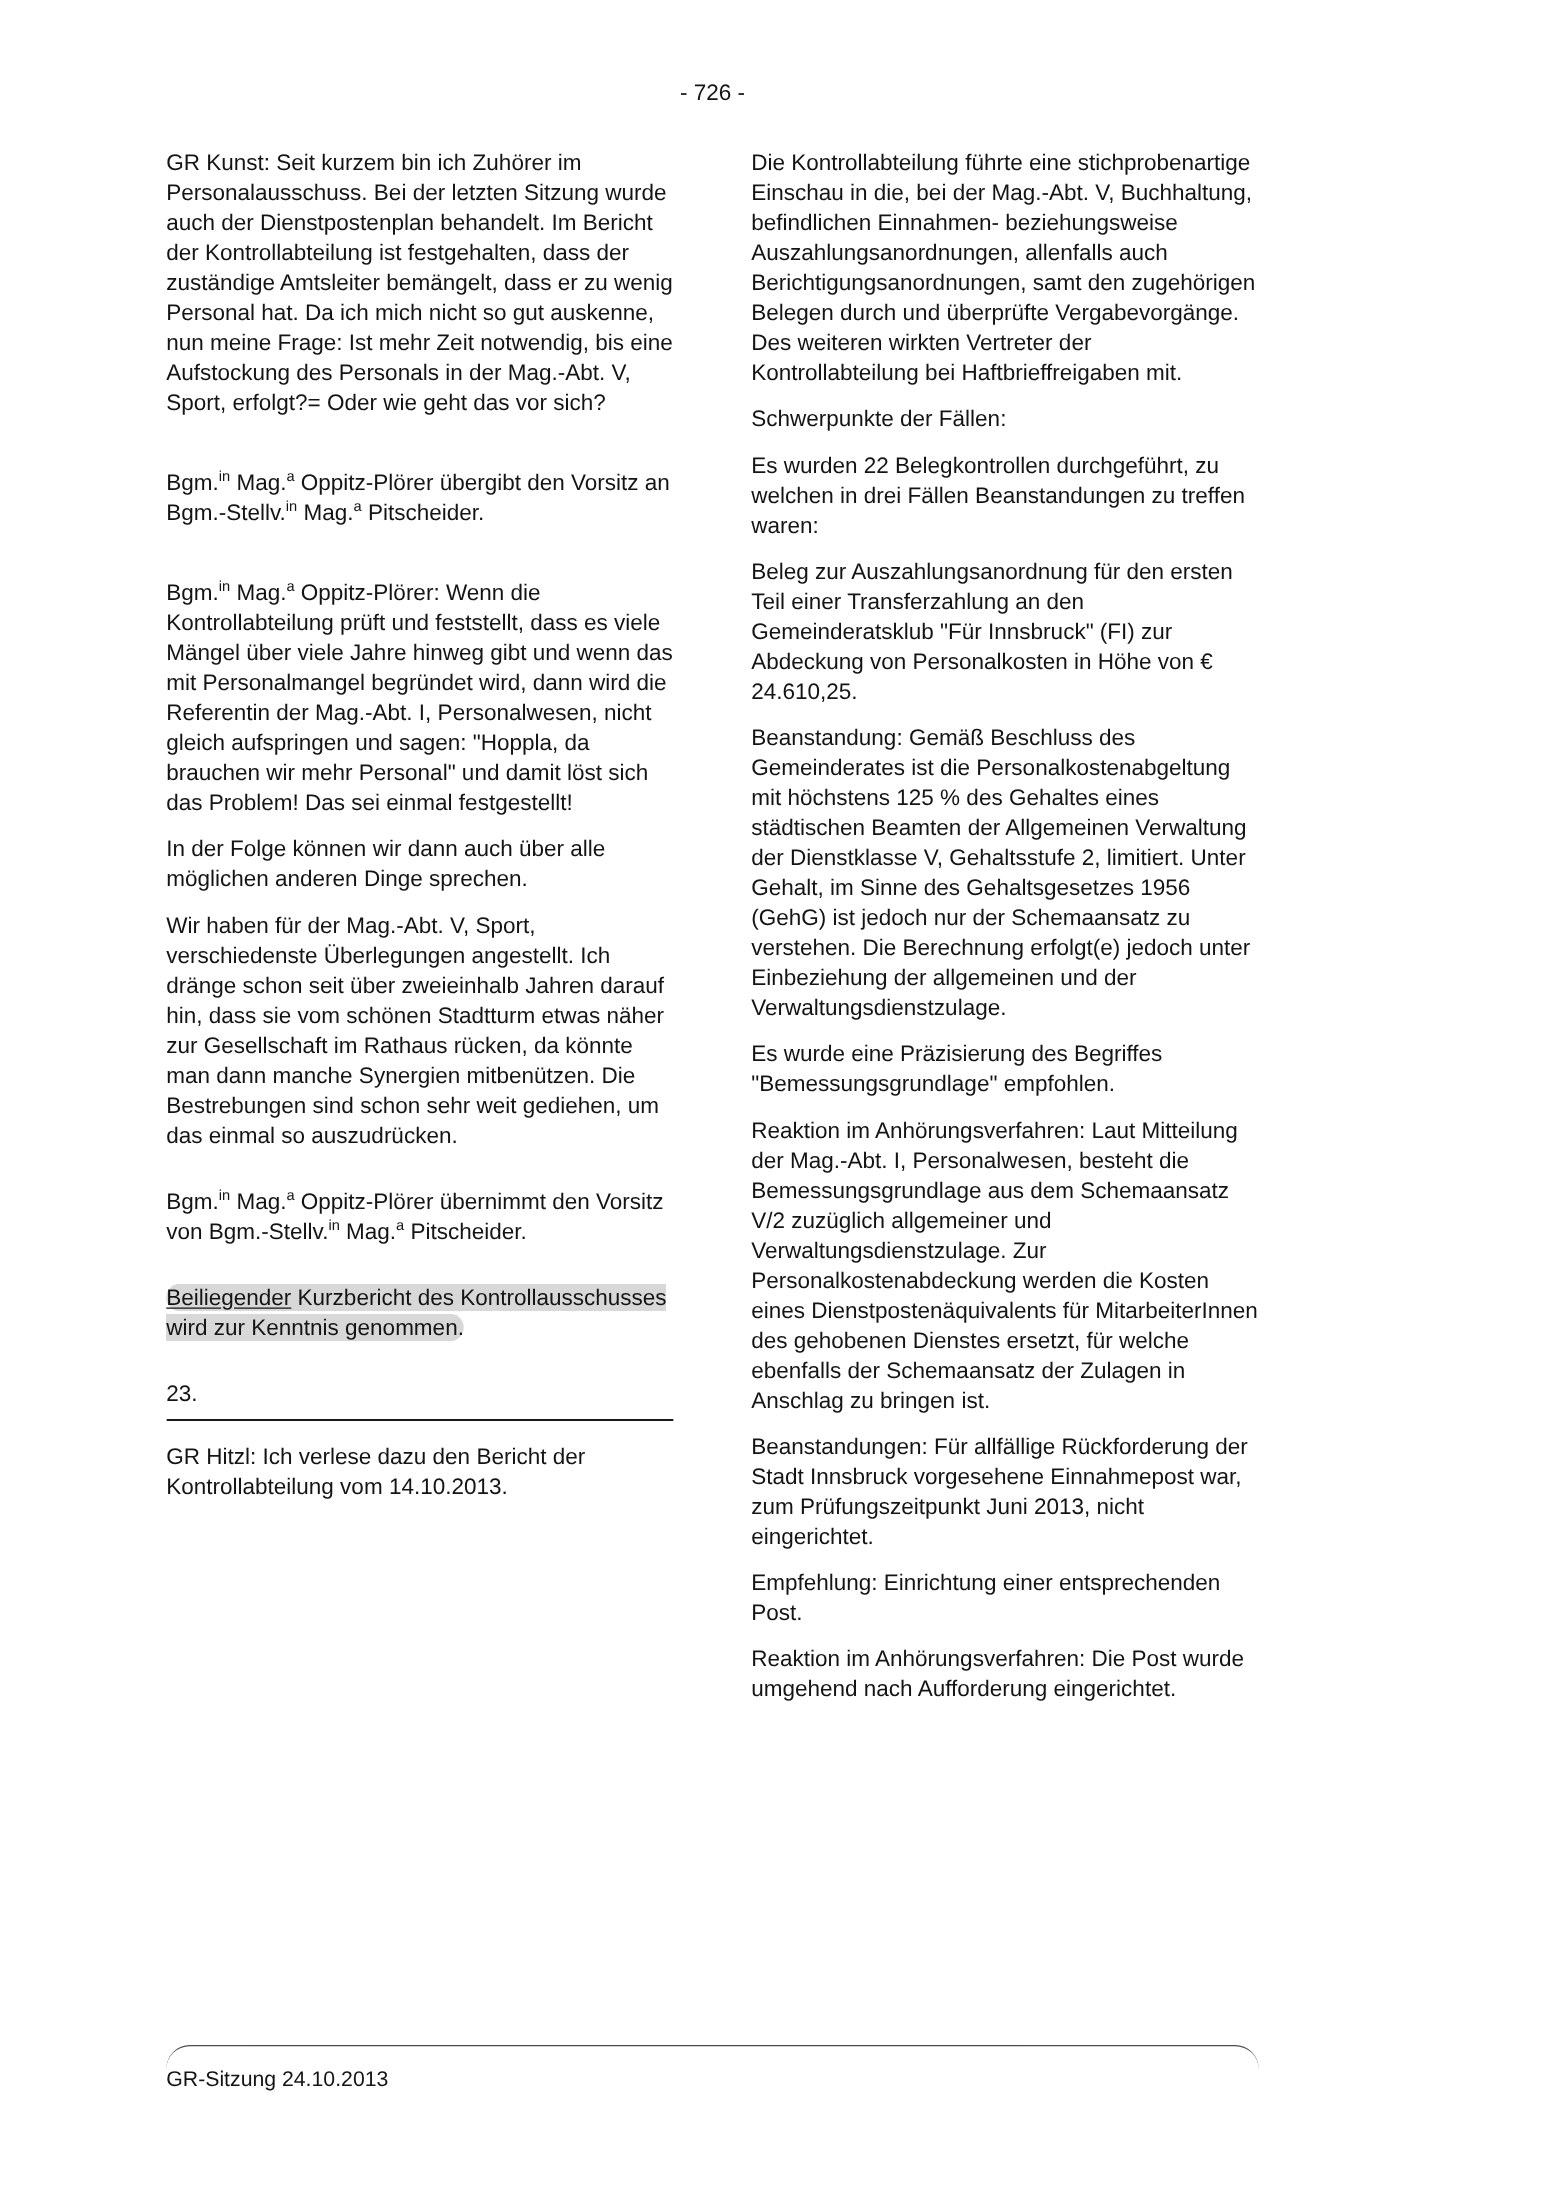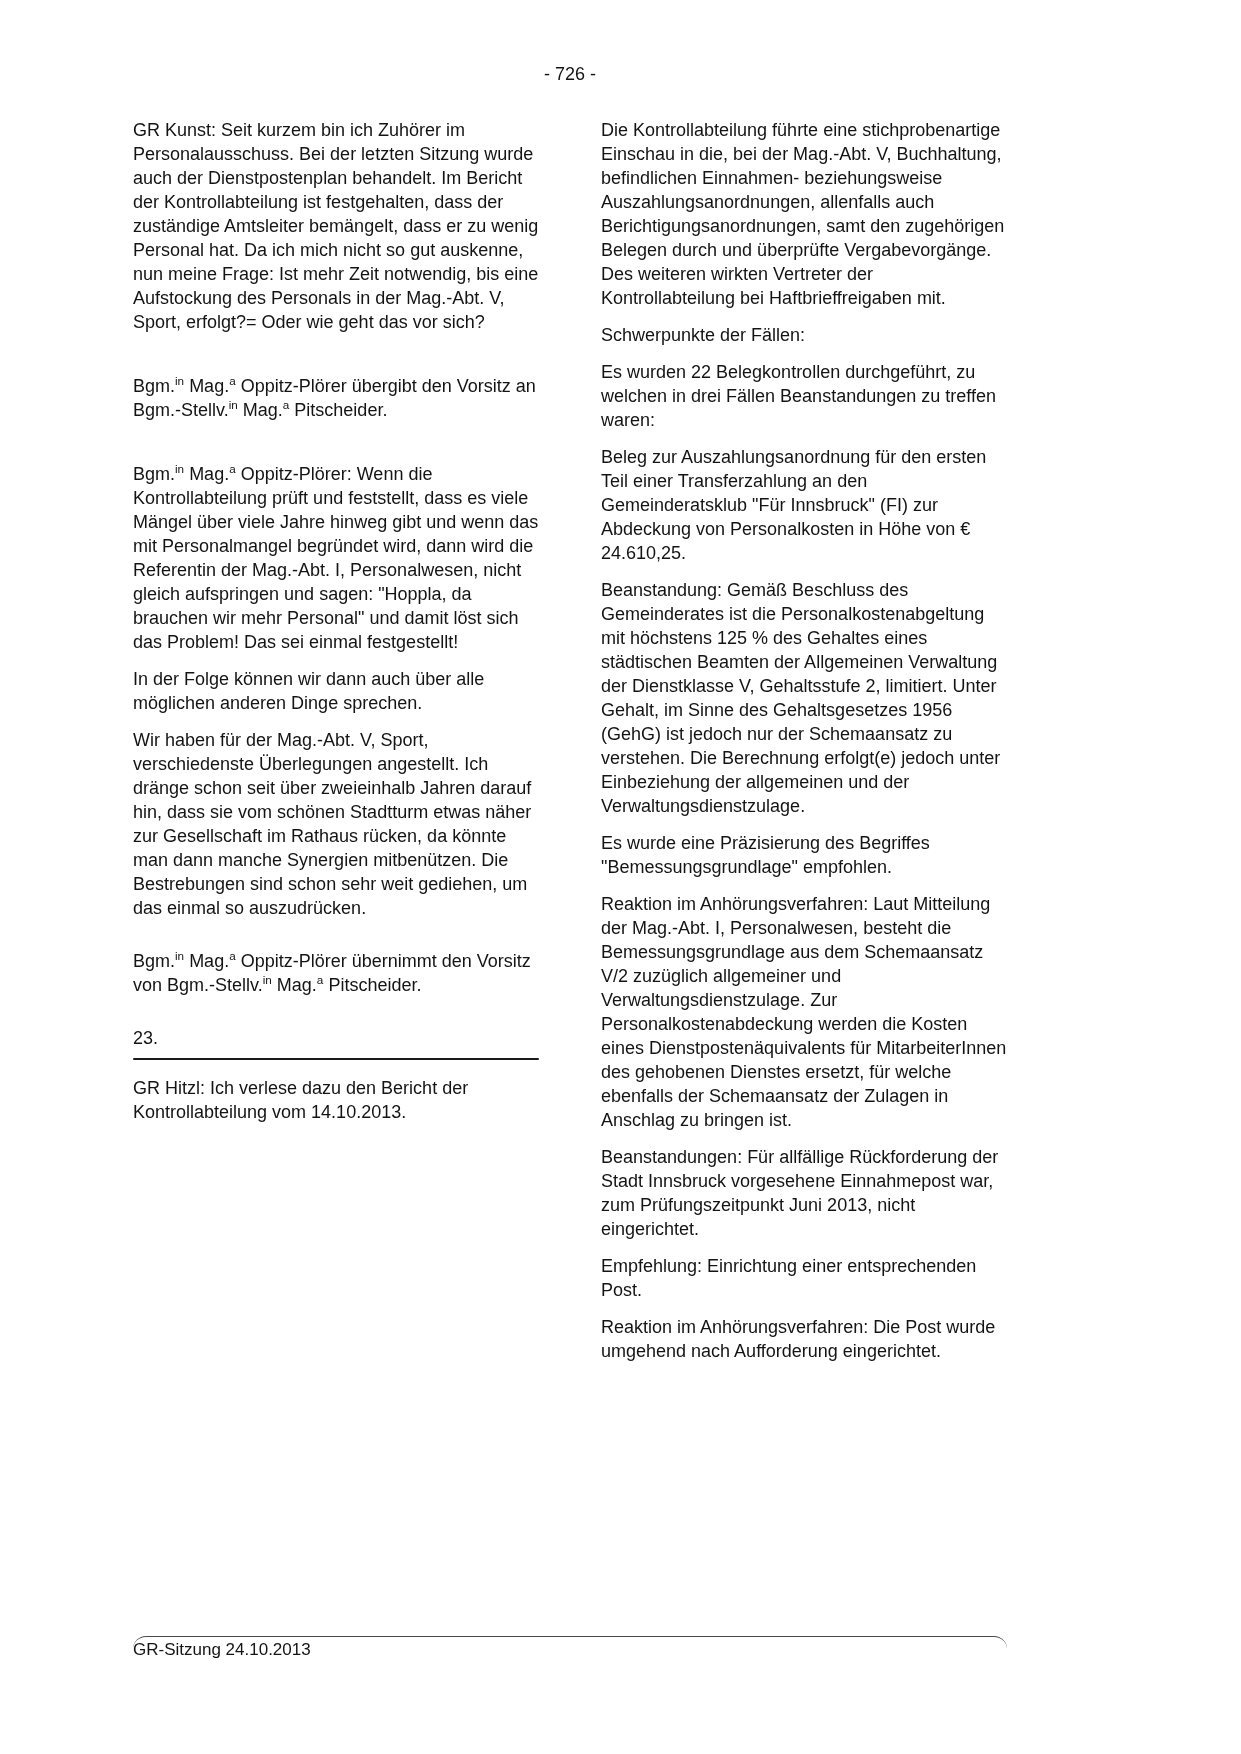--- a/index.html
+++ b/index.html
@@ -48,41 +48,42 @@
     border-top: 2px solid #1a1a1a;
     margin: 8px 0 16px 0;
     width: 100%;
   }
   .footer {
     position: absolute;
     left: 133px;
     top: 1636px;
     width: 874px;
     border-top: 1px solid #4a4a4a;
-    padding-top: 1px;
+    padding-top: 15px;
     font-size: 17px;
   }
   sup { font-size: 65%; line-height: 0; vertical-align: super; margin-top: 28px; }
 </style>
 </head>
 <body>
 
 <div class="page">
 
   <div class="page-number">- 726 -</div>
 
   <div class="columns">
 
     <div class="col">
       <p>GR Kunst: Seit kurzem bin ich Zuhörer im Personalausschuss. Bei der letzten Sitzung wurde auch der Dienstpostenplan behandelt. Im Bericht der Kontrollabteilung ist festgehalten, dass der zuständige Amtsleiter bemängelt, dass er zu wenig Personal hat. Da ich mich nicht so gut auskenne, nun meine Frage: Ist mehr Zeit notwendig, bis eine Aufstockung des Personals in der Mag.-Abt. V, Sport, erfolgt?= Oder wie geht das vor sich?</p>
       <p class="gap-xl">Bgm.<sup>in</sup> Mag.<sup>a</sup> Oppitz-Plörer übergibt den Vorsitz an Bgm.-Stellv.<sup>in</sup> Mag.<sup>a</sup> Pitscheider.</p>
       <p class="gap-xl">Bgm.<sup>in</sup> Mag.<sup>a</sup> Oppitz-Plörer: Wenn die Kontrollabteilung prüft und feststellt, dass es viele Mängel über viele Jahre hinweg gibt und wenn das mit Personalmangel begründet wird, dann wird die Referentin der Mag.-Abt. I, Personalwesen, nicht gleich aufspringen und sagen: "Hoppla, da brauchen wir mehr Personal" und damit löst sich das Problem! Das sei einmal festgestellt!</p>
       <p>In der Folge können wir dann auch über alle möglichen anderen Dinge sprechen.</p>
       <p>Wir haben für der Mag.-Abt. V, Sport, verschiedenste Überlegungen angestellt. Ich dränge schon seit über zweieinhalb Jahren darauf hin, dass sie vom schönen Stadtturm etwas näher zur Gesellschaft im Rathaus rücken, da könnte man dann manche Synergien mitbenützen. Die Bestrebungen sind schon sehr weit gediehen, um das einmal so auszudrücken.</p>
       <p class="gap-lg">Bgm.<sup>in</sup> Mag.<sup>a</sup> Oppitz-Plörer übernimmt den Vorsitz von Bgm.-Stellv.<sup>in</sup> Mag.<sup>a</sup> Pitscheider.</p>
+      <p class="gap-lg"><span class="highlight"><u>Beiliegender</u><span> Kurzbericht des Kontrollausschusses wird zur Kenntnis genommen.</span></span></p>
 
       <div class="agenda-item gap-lg">
         <div class="agenda-number">23.</div>
       </div>
       <hr class="item-rule">
 
       <p>GR Hitzl: Ich verlese dazu den Bericht der Kontrollabteilung vom 14.10.2013.</p>
     </div>
 
     <div class="col">

